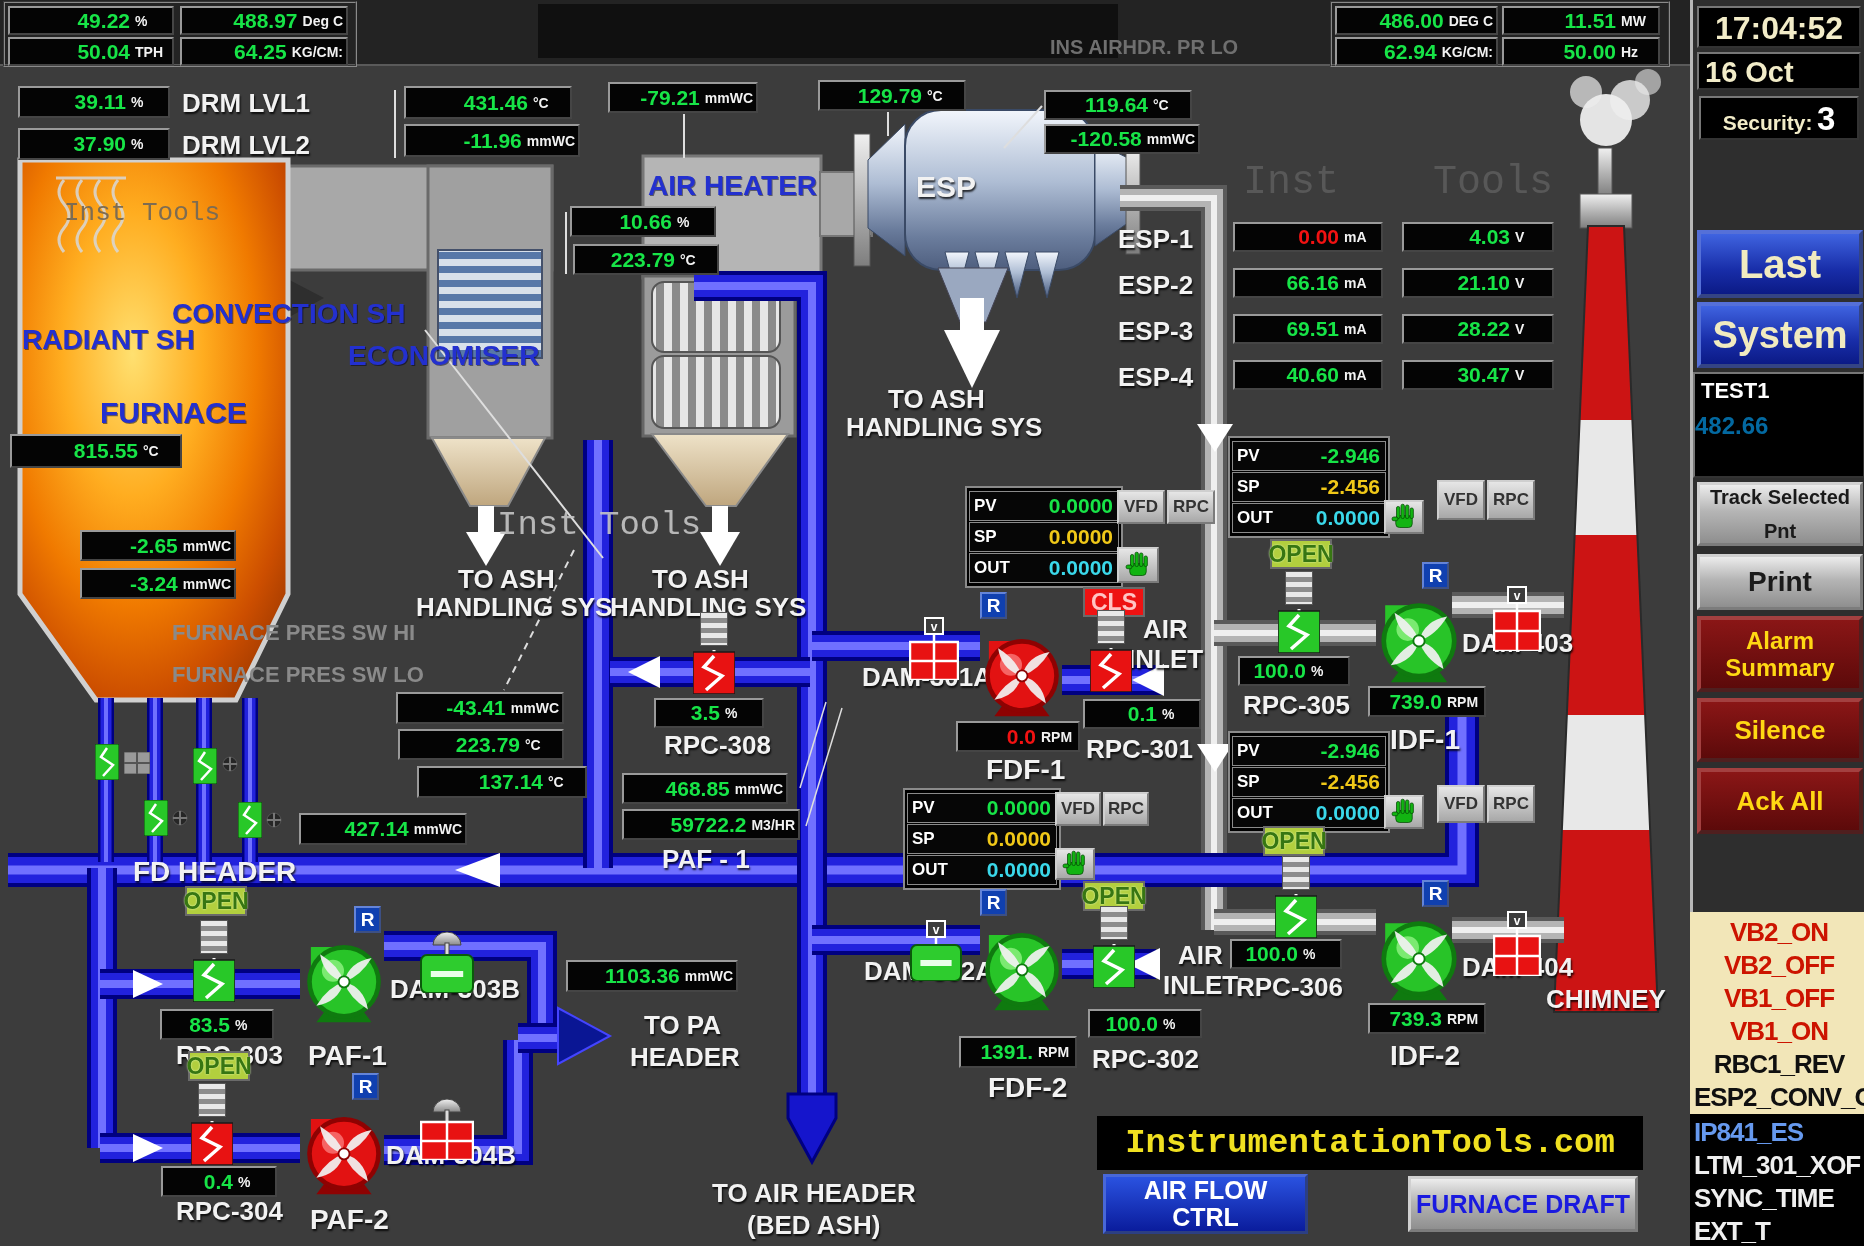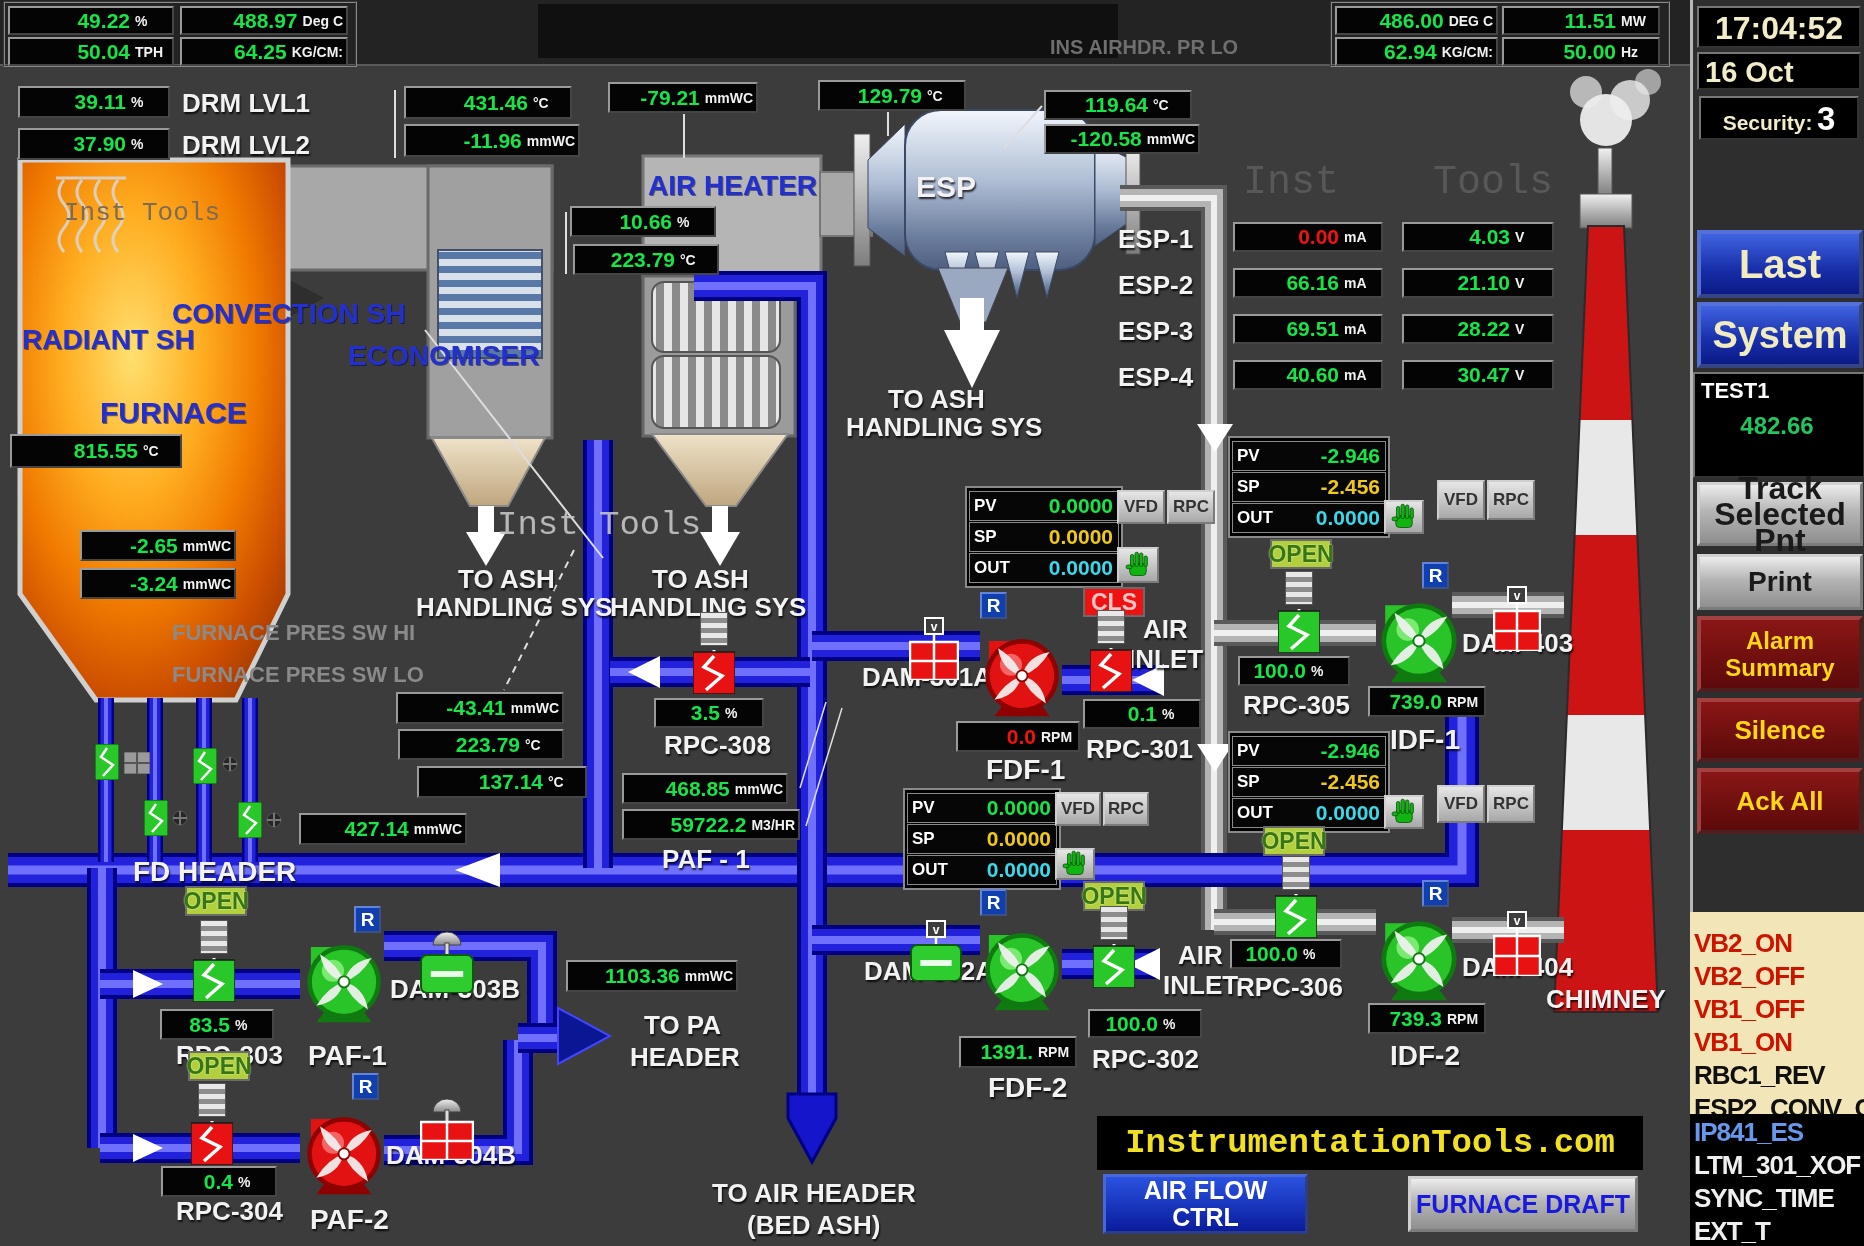--- a/index.html
+++ b/index.html
@@ -43,21 +43,21 @@
          display:flex;align-items:center;justify-content:center;box-sizing:border-box;}
   .equip{position:absolute;}
   .actuator{position:absolute;width:28px;background:repeating-linear-gradient(180deg,#e8e8e8 0 5px,#8c8c8c 5px 10px);border:1px solid #555;box-sizing:border-box;}
   
   #sidebar{position:absolute;left:1690px;top:0;width:174px;height:1246px;background:#2e2e2e;border-left:3px solid #b8b8b8;box-sizing:border-box;}
   .side-black{position:absolute;background:#000;border:2px solid;border-color:#777 #333 #333 #777;color:#f2ecc8;box-sizing:border-box;}
   .blue-btn{position:absolute;background:linear-gradient(180deg,#3f63e0,#182da8 60%,#0b1a86);border:4px outset #5570d8;
         color:#f1ebc0;font-weight:bold;display:flex;align-items:center;justify-content:center;box-sizing:border-box;cursor:pointer;}
   .alarm-btn{position:absolute;background:linear-gradient(180deg,#8a1616,#5c0a0a);border:4px outset #a34040;
         color:#ffd813;font-weight:bold;display:flex;align-items:center;justify-content:center;text-align:center;box-sizing:border-box;cursor:pointer;}
-  #alarm-log{position:absolute;left:1690px;top:912px;width:174px;height:202px;background:#f2e6b8;padding-top:15px;box-sizing:border-box;}
+  #alarm-log{position:absolute;left:1690px;top:912px;width:174px;height:202px;background:#f2e6b8;padding-top:4px;box-sizing:border-box;text-align:center;}
   #status-log{position:absolute;left:1690px;top:1114px;width:174px;height:132px;background:#000;padding-top:2px;box-sizing:border-box;}
   .log-item{height:33px;line-height:33px;font-weight:bold;font-size:26px;padding-left:4px;letter-spacing:-1px;white-space:nowrap;overflow:hidden;cursor:pointer;}
   .log-red{color:#cc1400;} .log-dark{color:#101010;} .log-blue{color:#6699ee;} .log-white{color:#efefef;}
   
   #banner{position:absolute;left:1097px;top:1116px;width:546px;height:54px;background:#000;color:#f0e020;
           font-family:"Liberation Mono",monospace;font-weight:bold;font-size:34px;display:flex;align-items:center;justify-content:center;}
   #btn-airflow{position:absolute;left:1103px;top:1174px;width:205px;height:60px;background:linear-gradient(180deg,#2a52e0,#0a1c9c);
           border:3px outset #4868d8;color:#fff;font-weight:bold;font-size:25px;line-height:27px;display:flex;align-items:center;justify-content:center;text-align:center;box-sizing:border-box;cursor:pointer;}
   #btn-furnacedraft{position:absolute;left:1408px;top:1176px;width:230px;height:56px;color:#1a1adf;font-weight:bold;font-size:25px;}
   svg text{font-family:"Liberation Sans",sans-serif;}
@@ -281,23 +281,23 @@
     <div class="side-black" style="left:4px;top:6px;width:164px;height:42px;font-weight:bold;font-size:32px;text-align:center;line-height:40px">17:04:52</div>
     <div class="side-black" style="left:4px;top:52px;width:164px;height:38px;font-weight:bold;font-size:29px;padding-left:6px;line-height:36px">16 Oct</div>
     <div class="side-black" style="left:6px;top:96px;width:160px;height:44px;line-height:42px;text-align:center">
       <span style="font-weight:bold;font-size:21px">Security:</span>
       <span style="font-weight:bold;font-size:33px;color:#fff">3</span>
     </div>
     <div class="blue-btn" style="left:4px;top:230px;width:166px;height:68px;font-size:40px">Last</div>
     <div class="blue-btn" style="left:4px;top:302px;width:166px;height:66px;font-size:38px">System</div>
     <div class="side-black" style="left:0;top:372px;width:172px;height:106px">
       <div style="font-weight:bold;font-size:22px;color:#fff;padding:4px 0 0 6px">TEST1</div>
-      <div style="font-weight:bold;font-size:24px;color:#22c55e;text-align:center;padding:8px 4px 0 0">482.66</div>
-    </div>
-    <div class="sbtn" style="left:4px;top:482px;width:166px;height:64px;font-size:32px;line-height:26px">Track Selected Pnt</div>
+      <div style="font-weight:bold;font-size:24px;color:#0369a1;text-align:left;padding:8px 4px 0 0">482.66</div>
+    </div>
+    <div class="sbtn" style="left:4px;top:482px;width:166px;height:64px;font-size:20px;line-height:34px">Track Selected Pnt</div>
     <div class="sbtn" style="left:4px;top:554px;width:166px;height:56px;font-size:28px">Print</div>
     <div class="alarm-btn" style="left:4px;top:616px;width:166px;height:76px;font-size:24px;line-height:27px">Alarm Summary</div>
     <div class="alarm-btn" style="left:4px;top:698px;width:166px;height:64px;font-size:26px">Silence</div>
     <div class="alarm-btn" style="left:4px;top:768px;width:166px;height:66px;font-size:26px">Ack All</div>
   </div>
   <div id="alarm-log">
       <div class="log-item log-red">VB2_ON</div>
       <div class="log-item log-red">VB2_OFF</div>
       <div class="log-item log-red">VB1_OFF</div>
       <div class="log-item log-red">VB1_ON</div>

